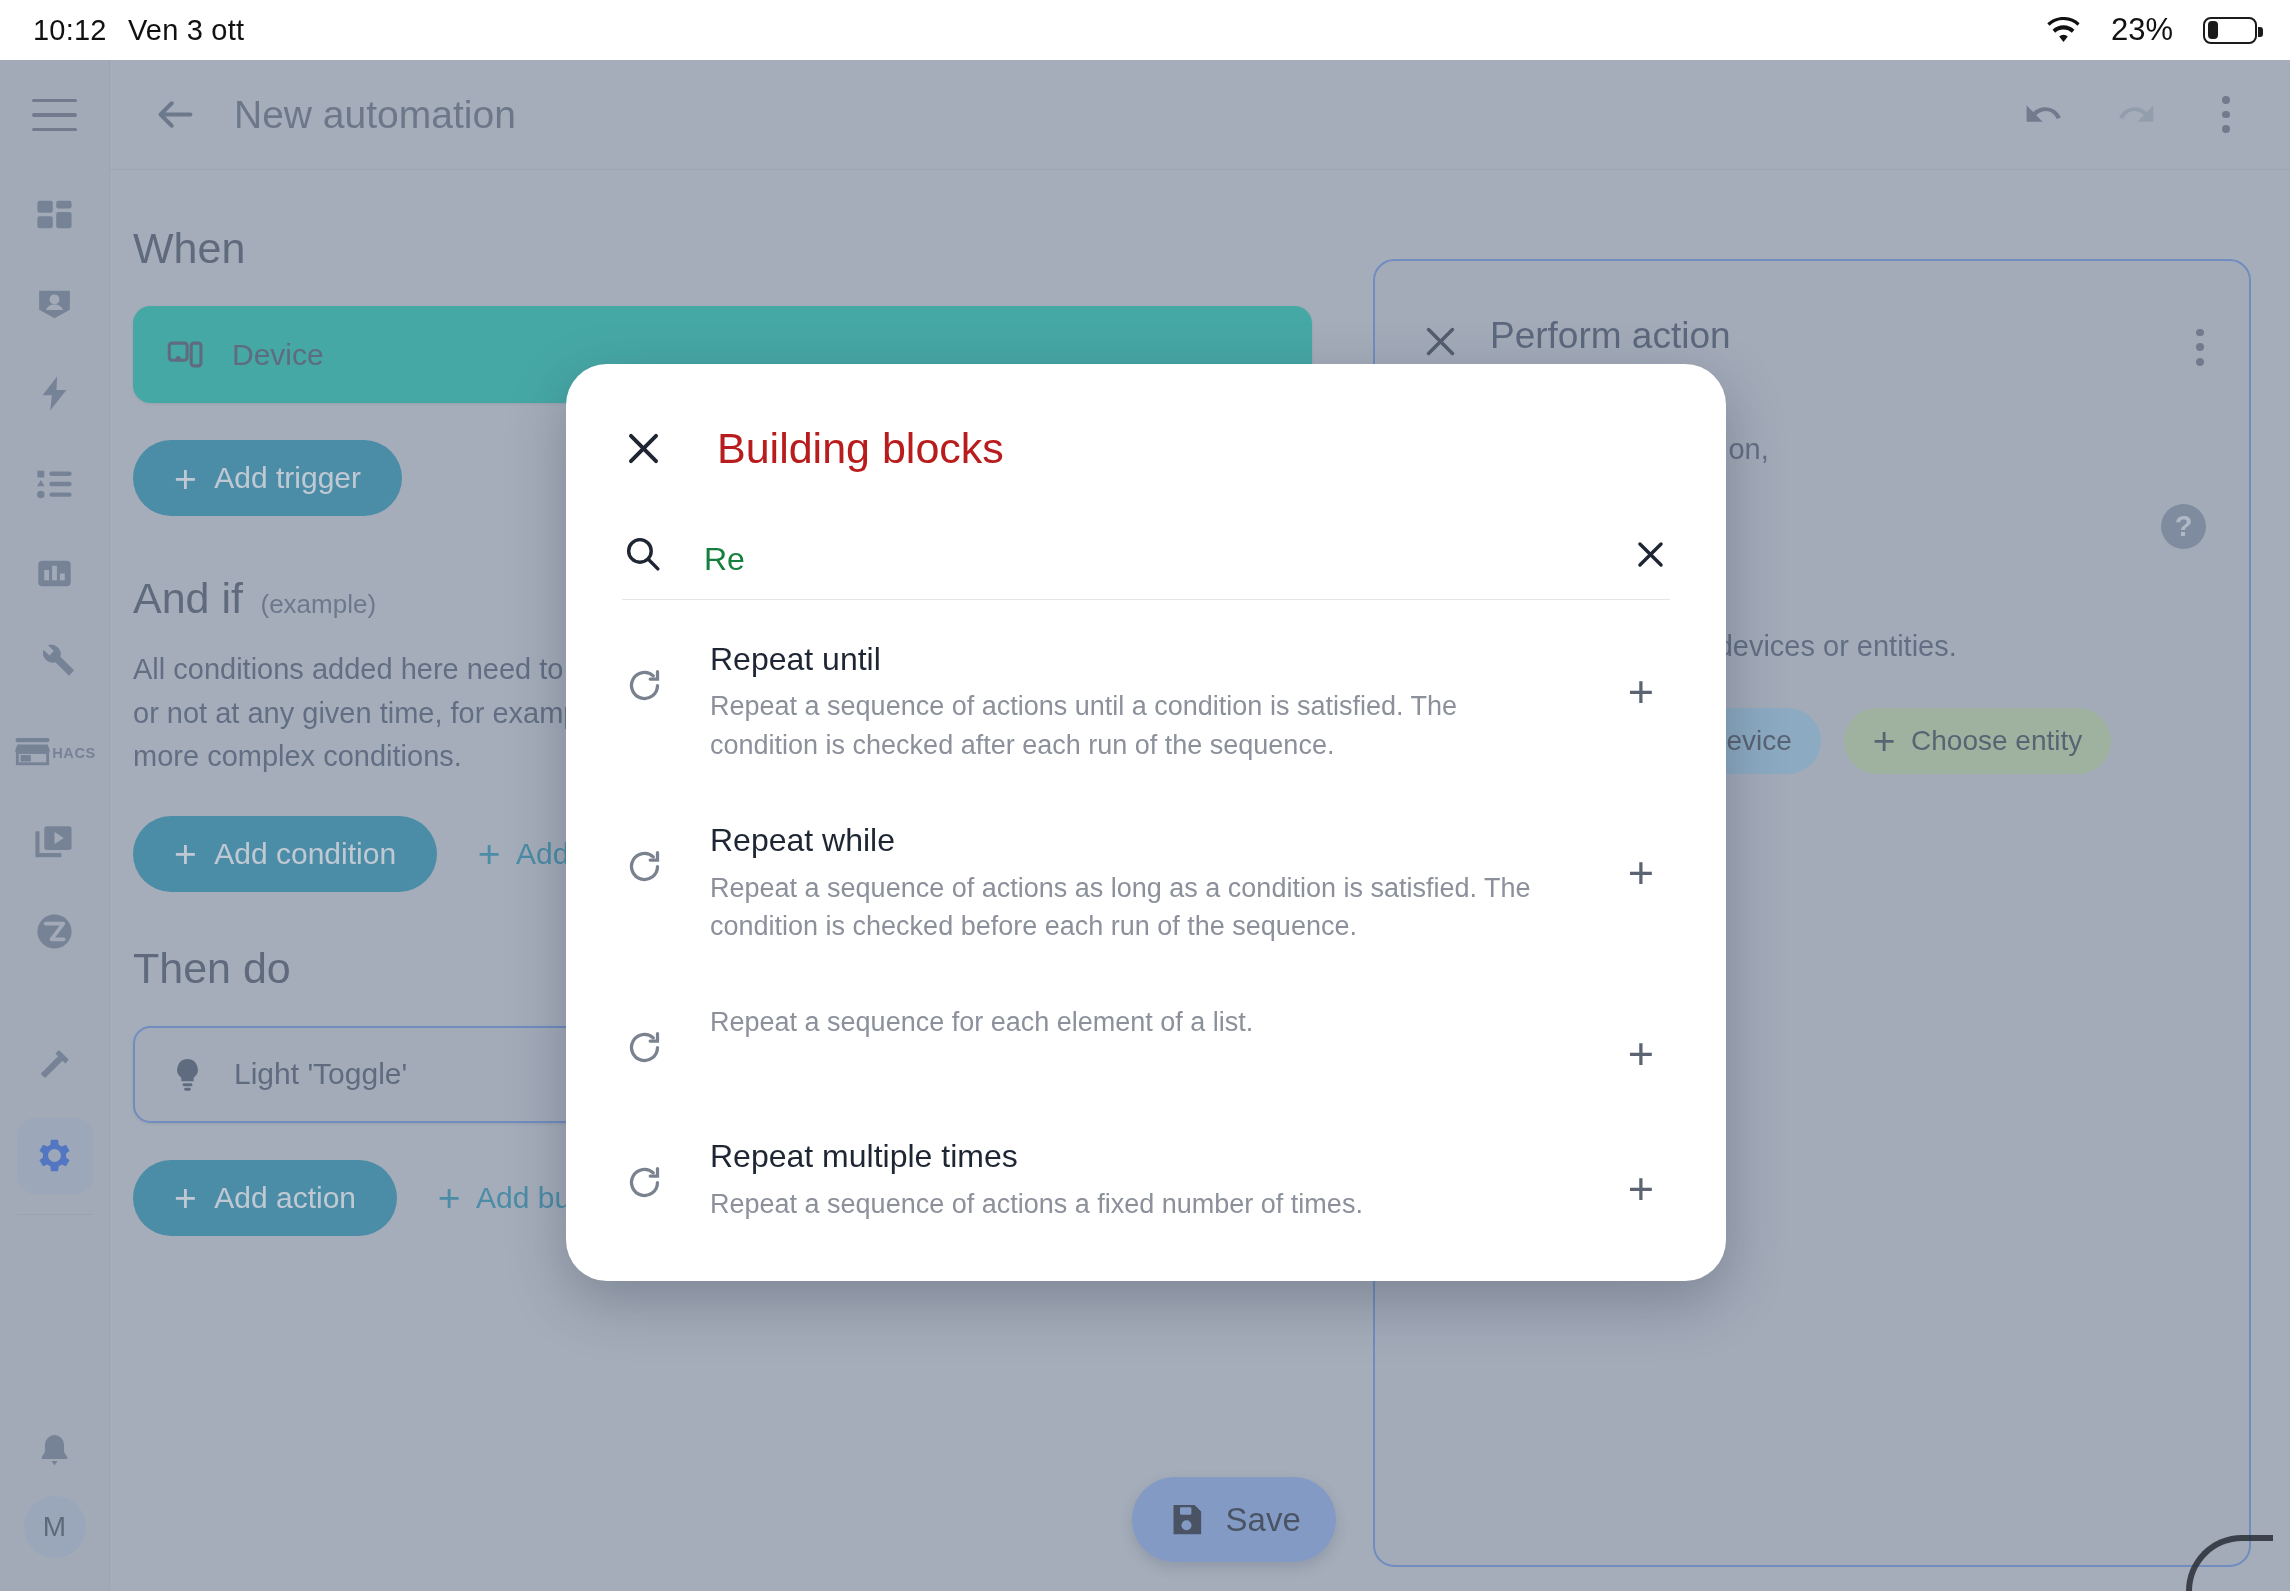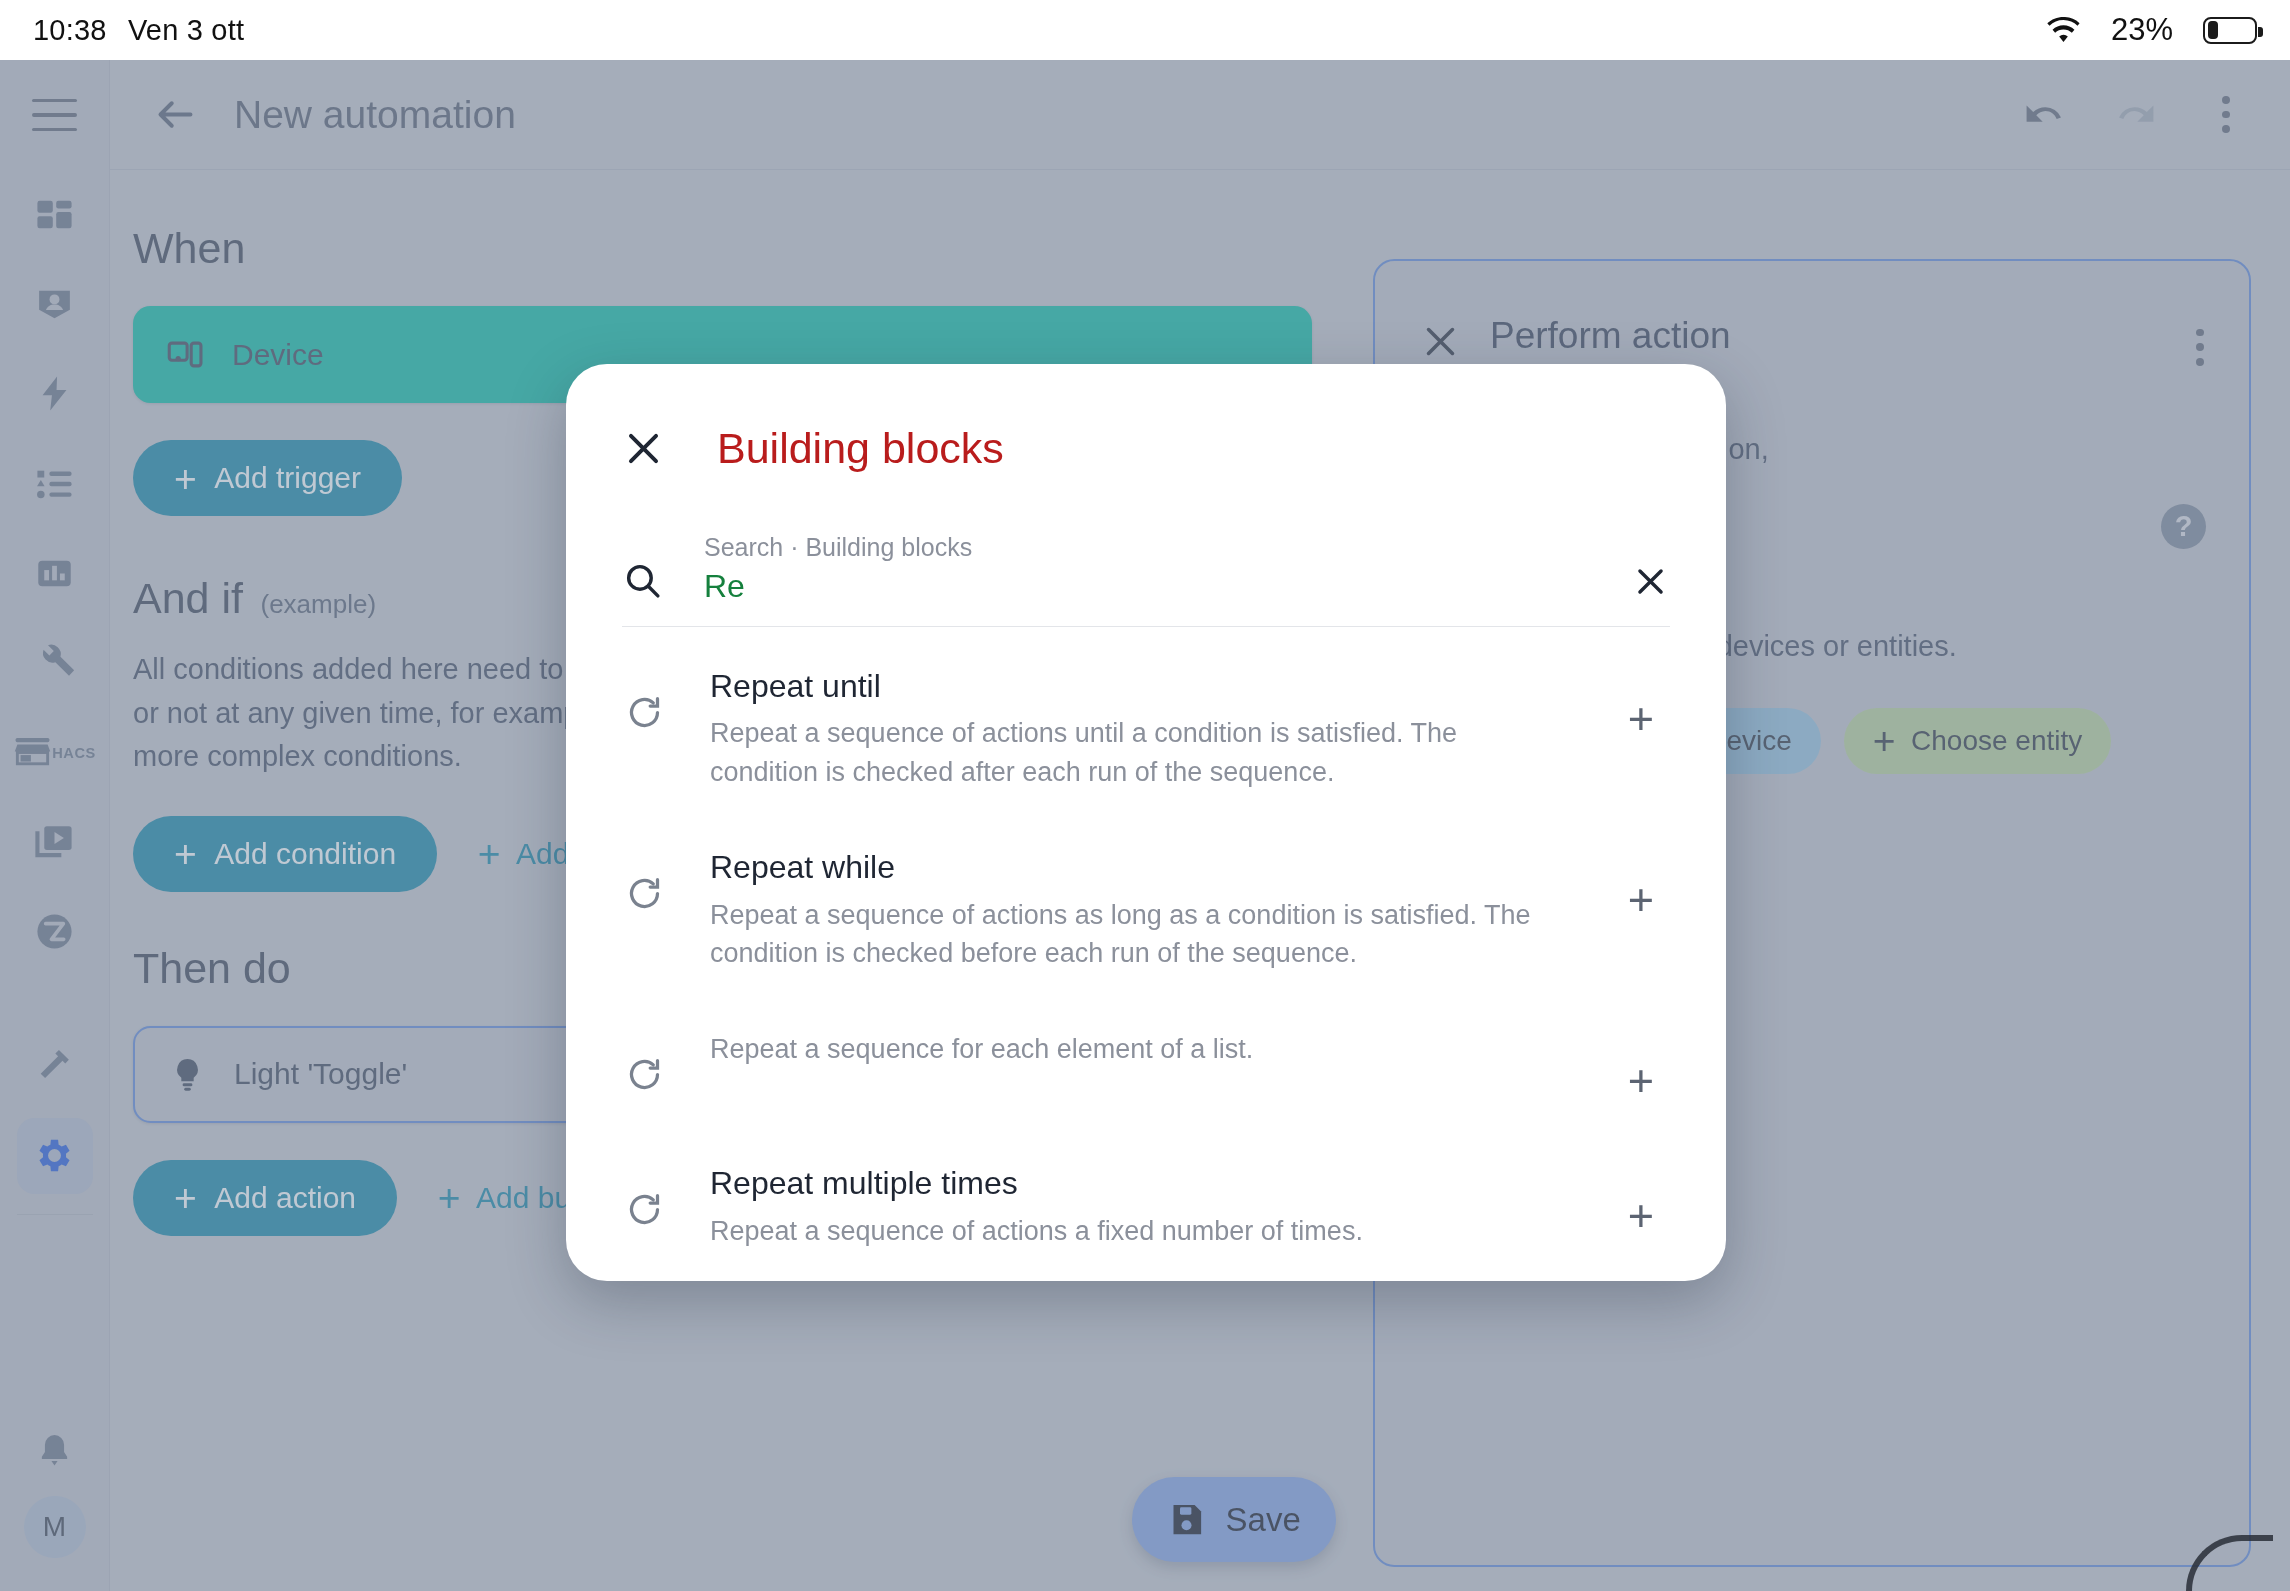--- a/index.html
+++ b/index.html
@@ -151,21 +151,21 @@
   .corner-swipe{position:absolute;right:17.5px;bottom:0;width:87px;height:56px;border-top-left-radius:87px;border-left:6.8px solid #2a2f38;border-top:6.8px solid #2a2f38;opacity:.85;z-index:70;}
   svg{display:block;}
 </style>
 </head>
 <body>
 
 <div id="root">
 
   <div class="statusbar">
     <div class="sb-left">
-      <span>10:38</span>
+      <span>10:12</span>
       <span>Ven 3 ott</span>
     </div>
     <div class="sb-right">
       <span>
         <svg width="35" height="27" viewBox="0 0 24 20">
             <path d="M12 18.5l3.2-4.1a4.6 4.6 0 0 0-6.4 0L12 18.5z" fill="#111"></path>
             <path d="M12 9.2c2.4 0 4.6.9 6.2 2.4l1.9-2.2A12 12 0 0 0 12 6.1c-3.1 0-6 1.2-8.1 3.3l1.9 2.2A8.9 8.9 0 0 1 12 9.2z" fill="#111"></path>
             <path d="M12 2.2c4 0 7.7 1.6 10.4 4.2l1.5-1.8A16.5 16.5 0 0 0 12 0C7.3 0 3.1 1.8 0 4.7l1.6 1.7A14.6 14.6 0 0 1 12 2.2z" fill="#111"></path>
           </svg>
       </span>
@@ -493,21 +493,20 @@
     </div>
 
     <div class="search-row">
       <span style="color:#1f2633;margin-bottom:3.9px;">
         <svg width="41" height="41" viewBox="0 0 24 24" fill="none" stroke="currentColor" stroke-width="2">
             <circle cx="10.5" cy="10.5" r="6.6"></circle>
             <path d="M15.4 15.4L21 21" stroke-linecap="round"></path>
           </svg>
       </span>
       <div class="search-fields">
-        <span class="search-label">Search · Building blocks</span>
         <span class="search-value">Re</span>
       </div>
       <span style="color:#1f2633;margin-bottom:3.9px;">
         <svg width="39" height="39" viewBox="0 0 24 24" fill="none" stroke="currentColor" stroke-width="2.1" stroke-linecap="round">
             <path d="M5.5 5.5l13 13M18.5 5.5l-13 13"></path>
           </svg>
       </span>
     </div>
 
     <div class="list">

